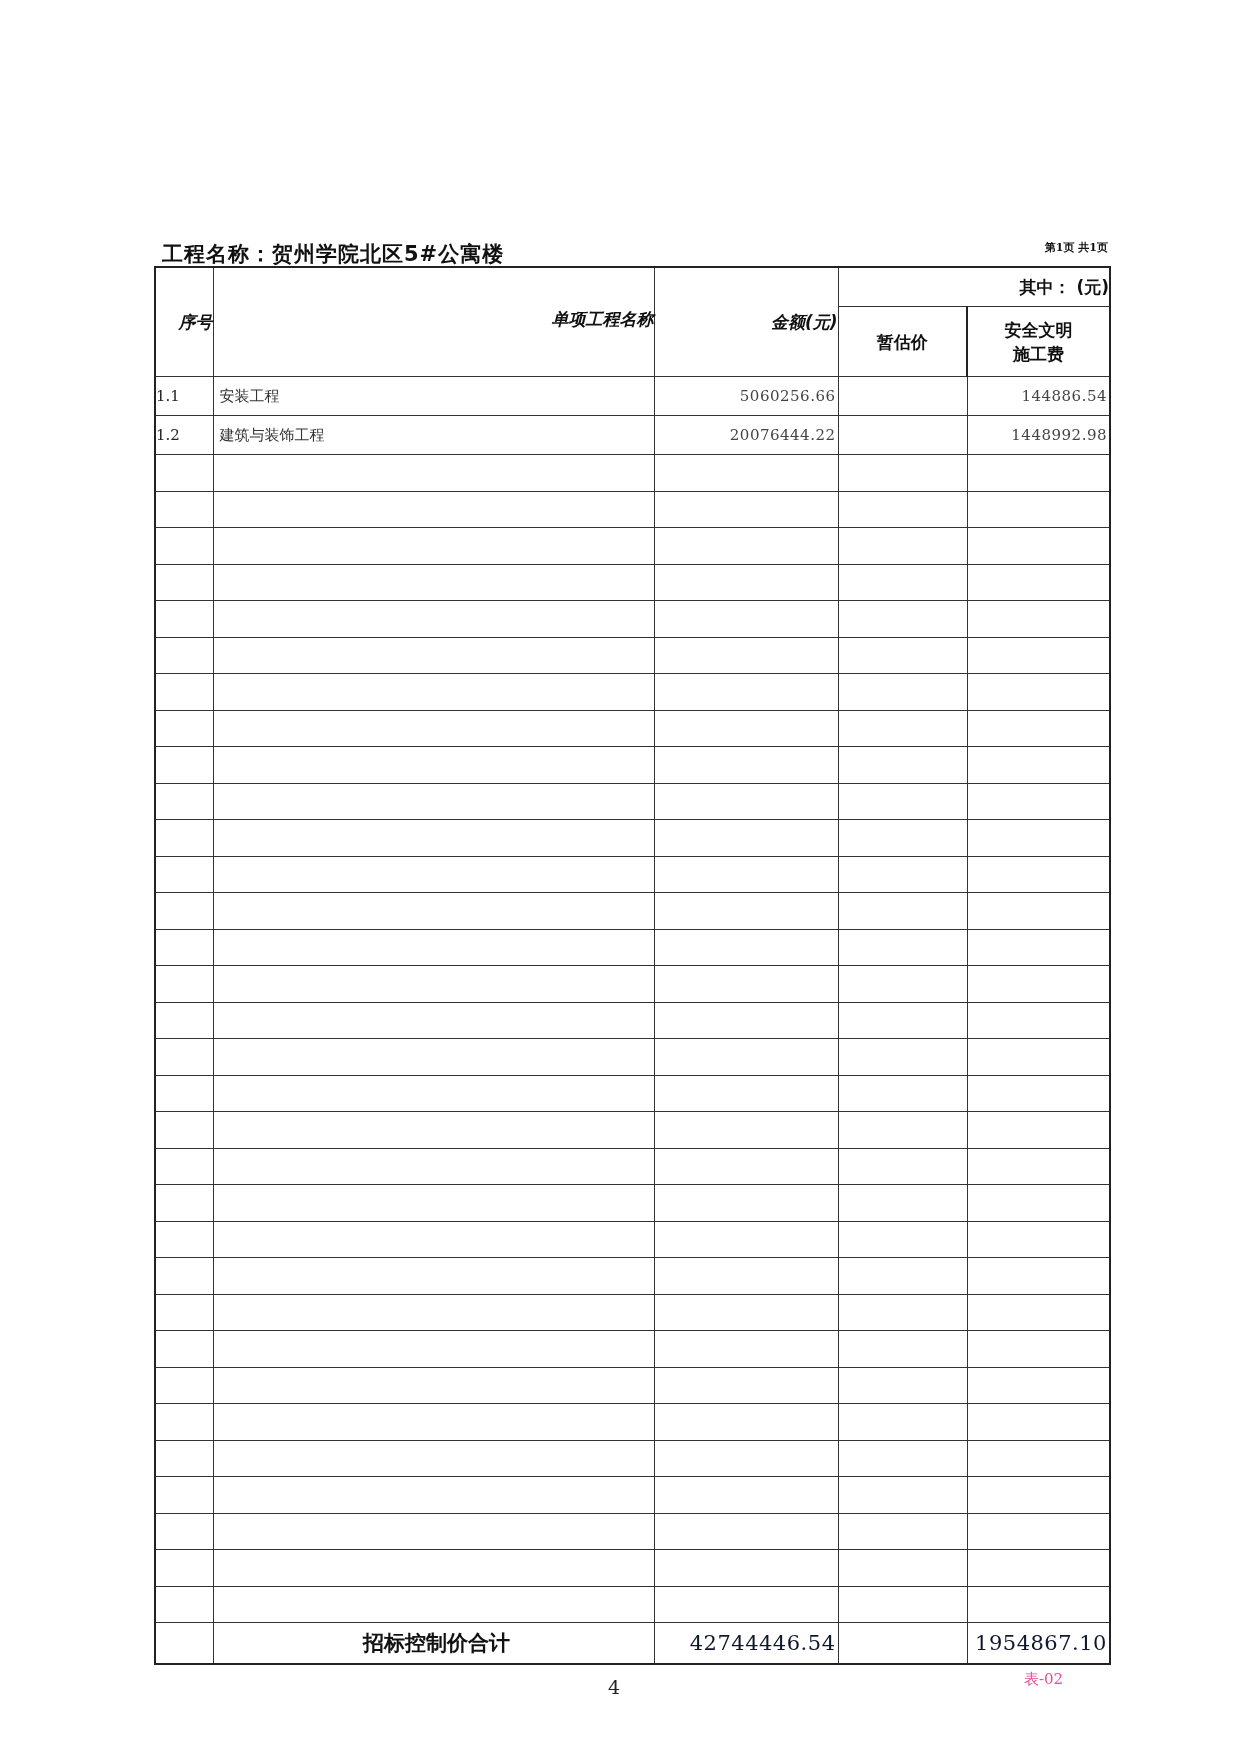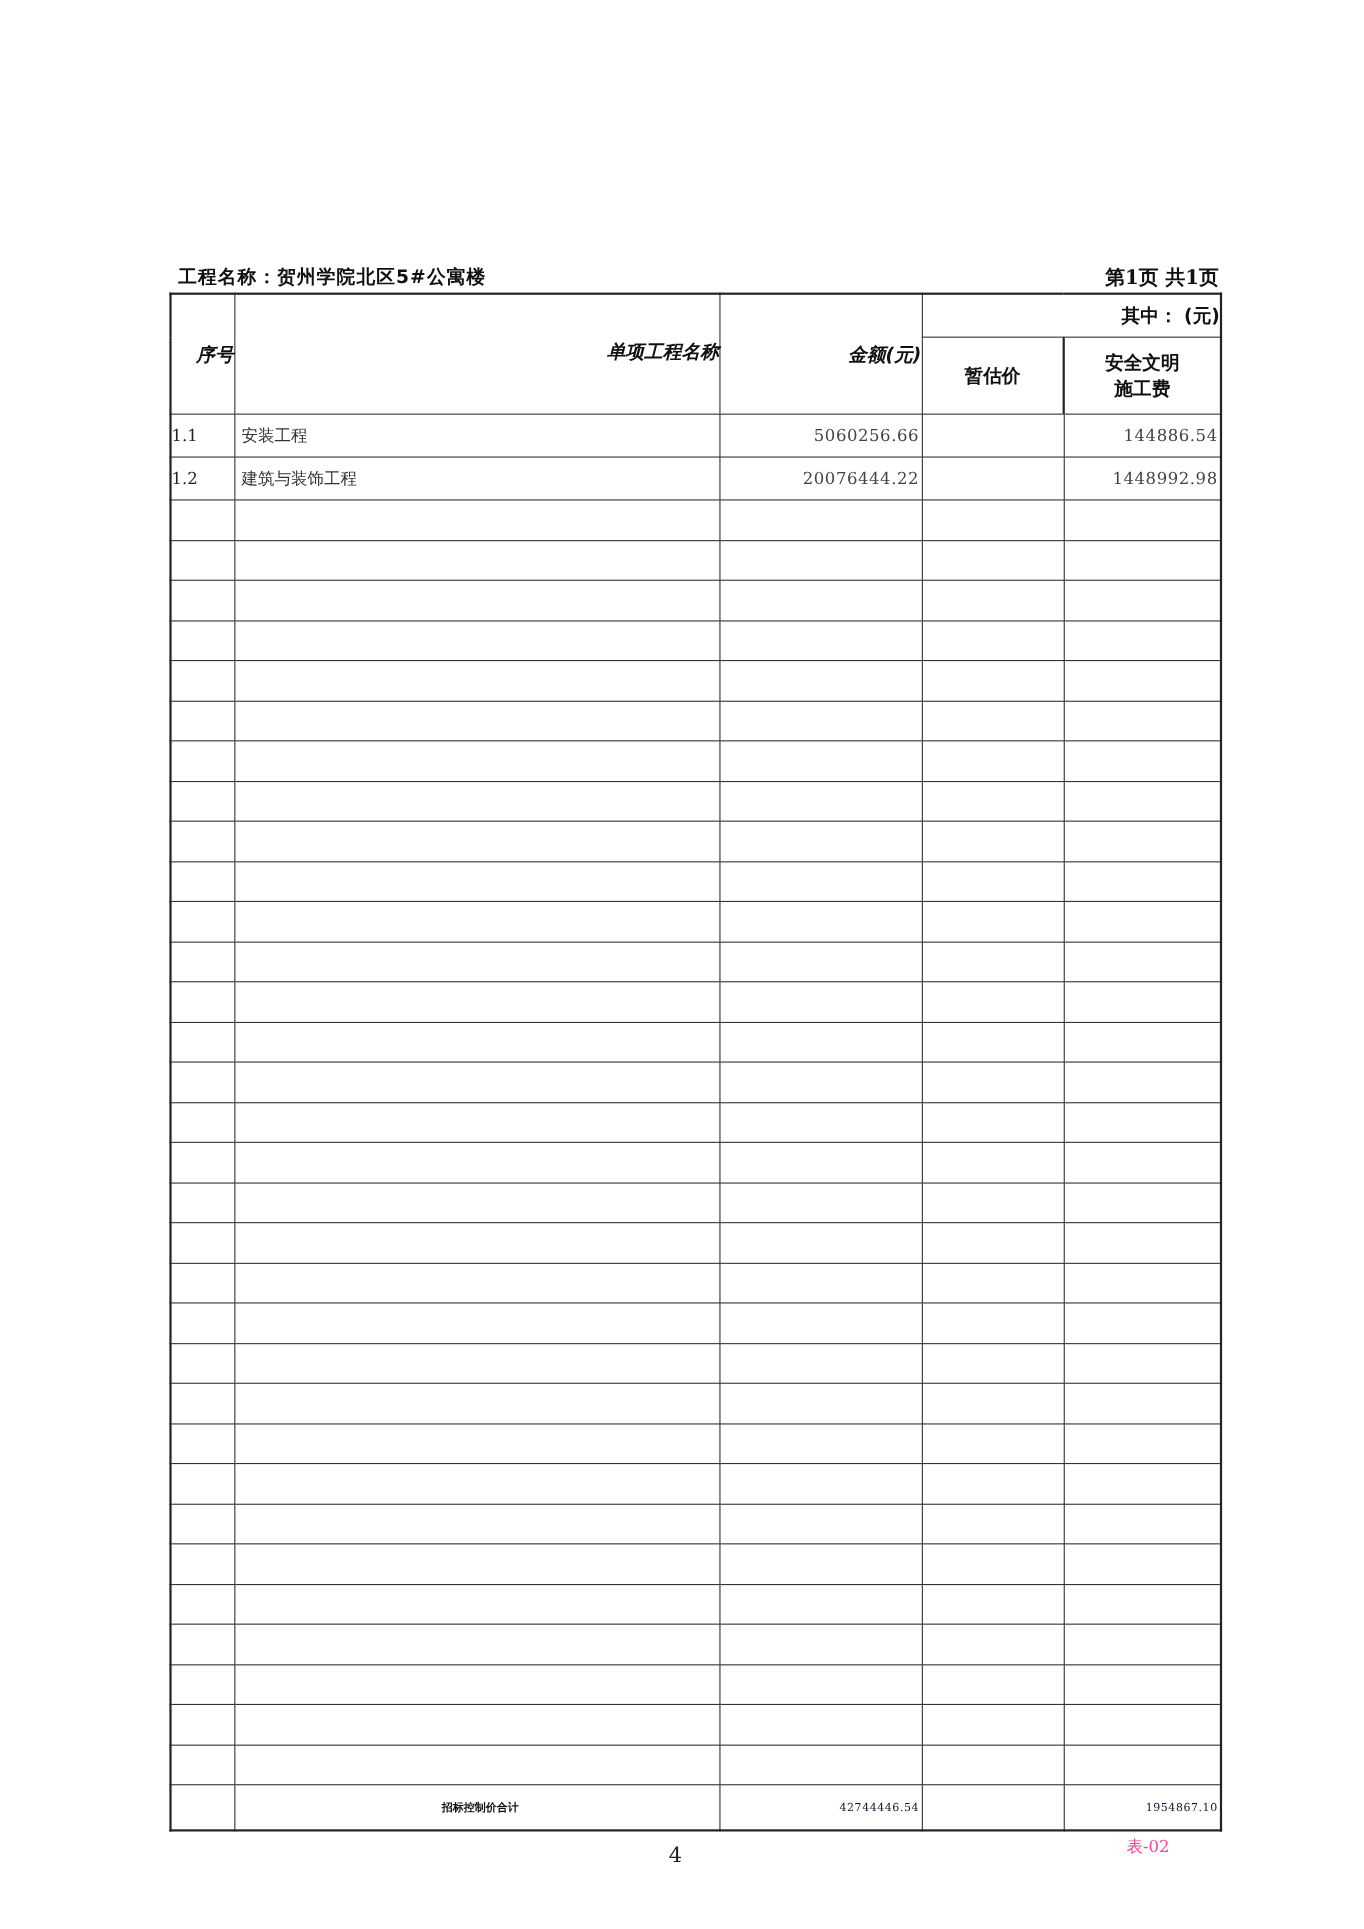--- a/index.html
+++ b/index.html
@@ -1,33 +1,33 @@
 <!DOCTYPE html>
 <html><head>
 <meta charset="utf-8">
 <style>
   html, body { margin:0; padding:0; background:#fff; }
   body { width:1240px; height:1754px; position:relative; overflow:hidden;
          font-family:"DejaVu Serif", "Liberation Serif", serif; color:#222; }
   .title { position:absolute; left:162px; top:240px; font-family:"DejaVu Sans","Liberation Sans",sans-serif;
-           font-weight:bold; font-size:17px; letter-spacing:1px; color:#111; }
+           font-weight:bold; font-size:21px; letter-spacing:1px; color:#111; }
   .pageinfo { position:absolute; right:132px; top:240px; font-family:"DejaVu Serif","Liberation Serif",serif;
-              font-weight:bold; font-size:18px; color:#111; }
+              font-weight:bold; font-size:11px; color:#111; }
   table.main { position:absolute; left:154px; top:266px; width:955px; border-collapse:collapse; table-layout:fixed; }
   table.main td, table.main th { border:1px solid #333; padding:0; }
   table.main { border:2px solid #222; }
   th { font-family:"DejaVu Sans","Liberation Sans",sans-serif; font-weight:bold; font-size:17px; color:#111; text-align:center; vertical-align:middle; }
   th.seq-h, th.name-h, th.amt-h { border-right:2px solid #222;font-style:italic; }
   td.c-seq, td.c-name, td.c-amt, td.c-est { border-right-width:2px; border-right-color:#222; }
   td.c-amt { border-left:2px solid #222; }
   tr.hdr1 th { height:38px;text-align:right; }
   tr.hdr2 th { height:69px; line-height:24px; }
   tr.data td { height:38px; font-size:15px; }
   tr.empty td { height:35.5px; }
-  tr.total td { height:40px; font-size:10px; }
+  tr.total td { height:40px; font-size:21px; }
   .c-seq { text-align:left; padding-right:10px !important; font-family:"DejaVu Serif","Liberation Serif",serif; }
   .c-name { text-align:left; padding-left:6px !important; font-family:"DejaVu Sans","Liberation Sans",sans-serif; color:#333; }
   .c-amt, .c-est, .c-safe { text-align:right; padding-right:2px !important; font-family:"DejaVu Serif","Liberation Serif",serif; color:#444; letter-spacing:0.5px; }
   .total-label { text-align:center !important; font-weight:bold; font-family:"DejaVu Sans","Liberation Sans",sans-serif; color:#111 !important; }
   tr.total .c-amt, tr.total .c-safe { color:#0f172a; }
   .page-num { position:absolute; left:608px; top:1676px; font-size:19px; font-family:"DejaVu Serif","Liberation Serif",serif; color:#222; }
   .form-code { position:absolute; left:1024px; top:1670px; font-size:15px; font-family:"DejaVu Serif","Liberation Serif",serif; color:#ec4899; }
 </style>
 </head>
 <body>

